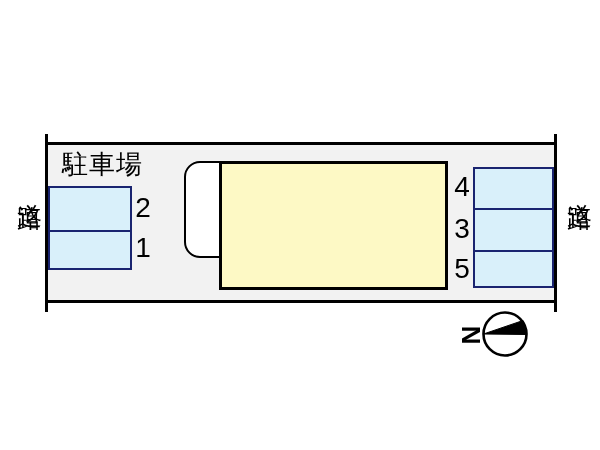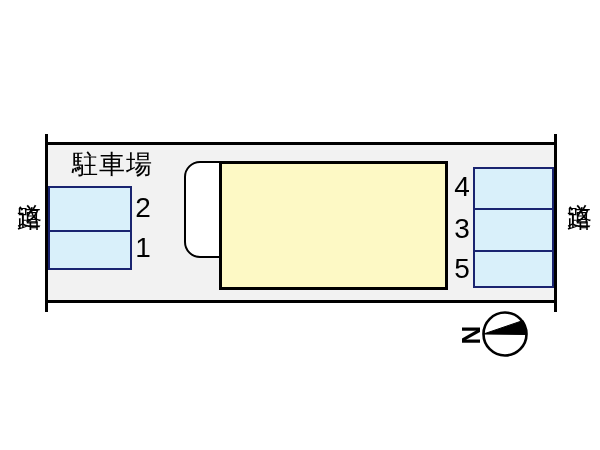--- a/index.html
+++ b/index.html
@@ -22,21 +22,21 @@
   }
   .boundary-ext {
     width: 3px; background: #000000;
     top: 134px; height: 178px;
   }
   #ext-left  { left: 45px; }
   #ext-right { left: 554px; }
 
   
   #parking-area-label {
-    left: 72px; top: 149px;
+    left: 62px; top: 149px;
     font-size: 26px; line-height: 30px; font-weight: 500;
     letter-spacing: 1px;
   }
   .road-label {
     top: 184px;
     writing-mode: vertical-rl;
     text-orientation: upright;
     font-size: 25px; line-height: 26px; font-weight: 500;
     letter-spacing: 2px;
   }

